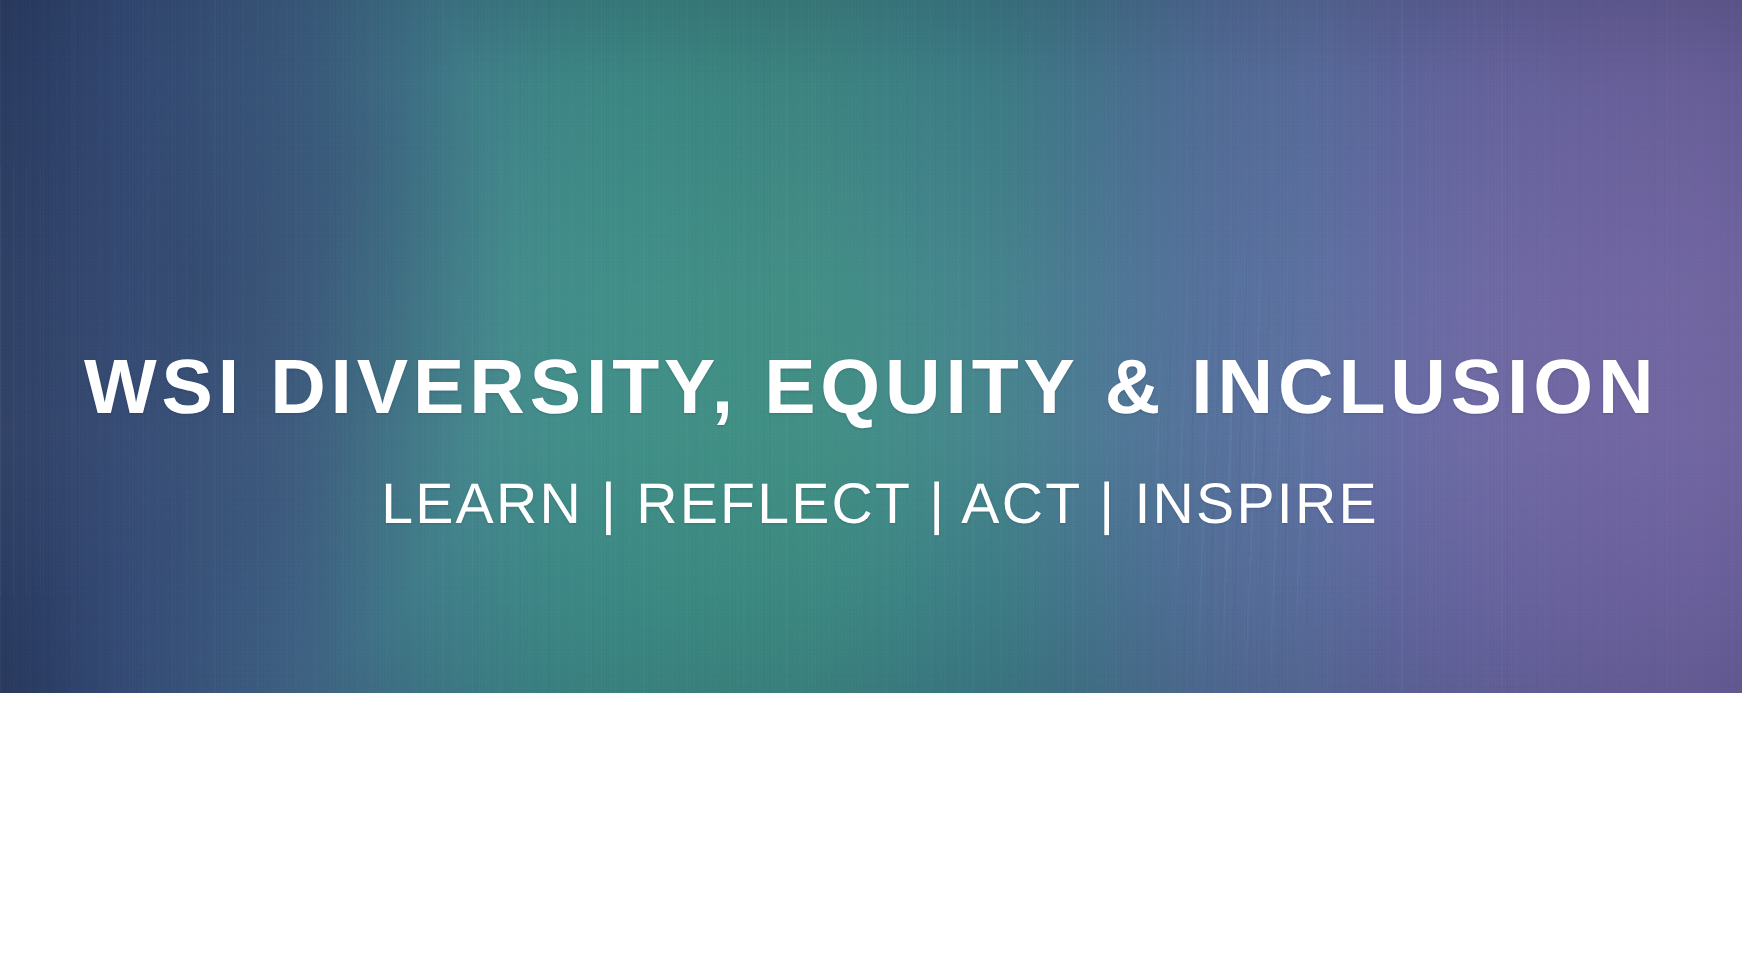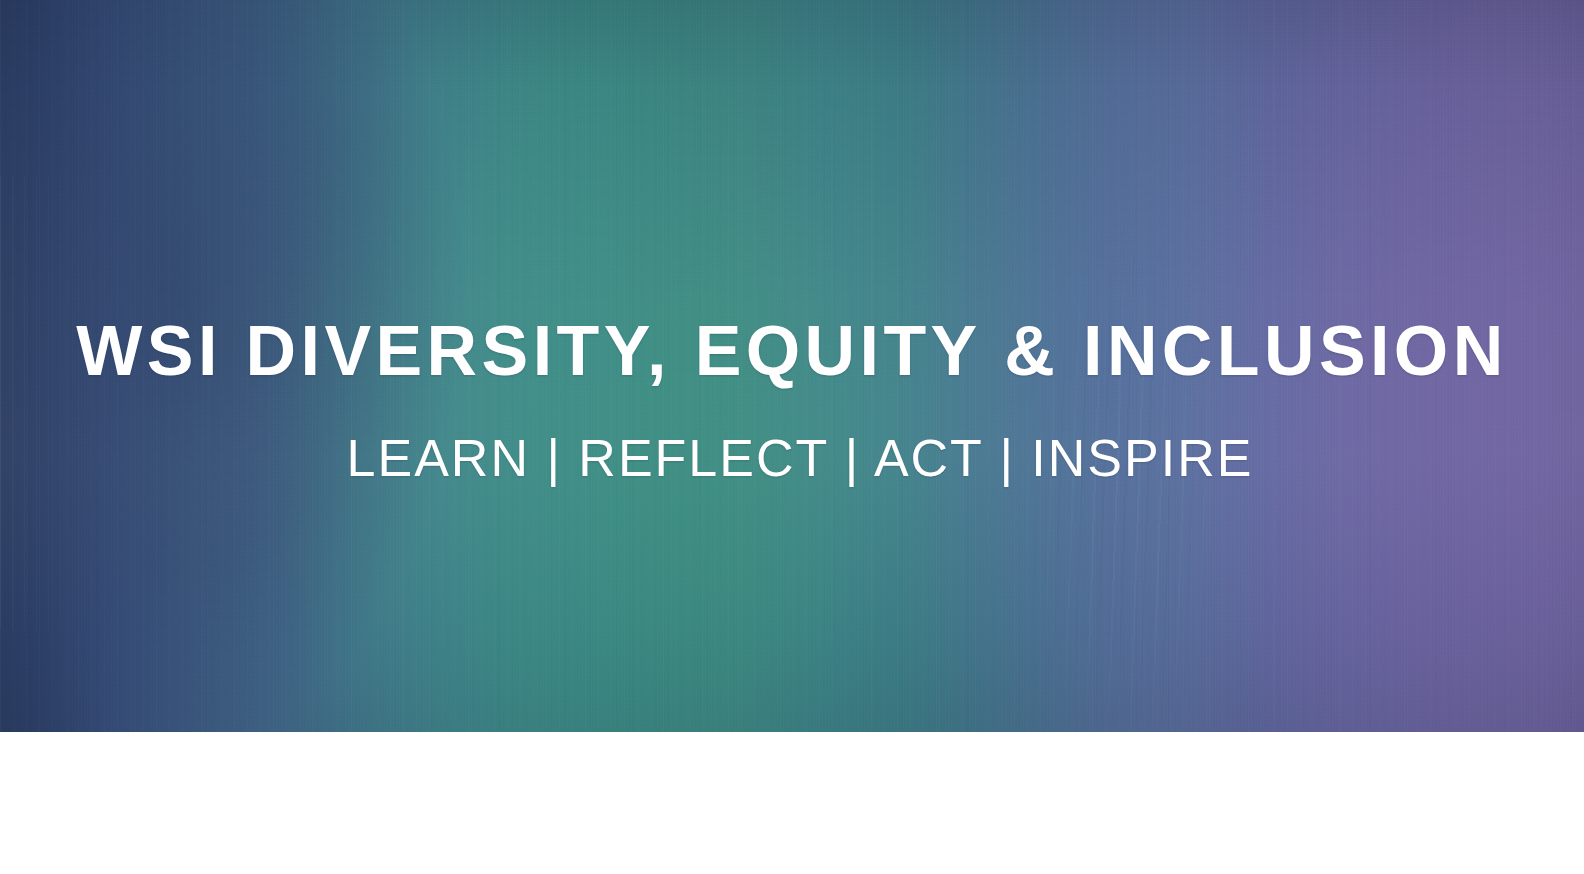--- a/index.html
+++ b/index.html
@@ -10,21 +10,21 @@
   }
 
   body {
     font-family: "Liberation Sans", sans-serif;
   }
 
   
   .banner {
     position: relative;
     width: 1584px;
-    height: 732px;
+    height: 630px;
     overflow: hidden;
     background: #000000;
   }
 
   
   
   .wash-base {
     position: absolute;
     inset: 0;
     background: linear-gradient(

